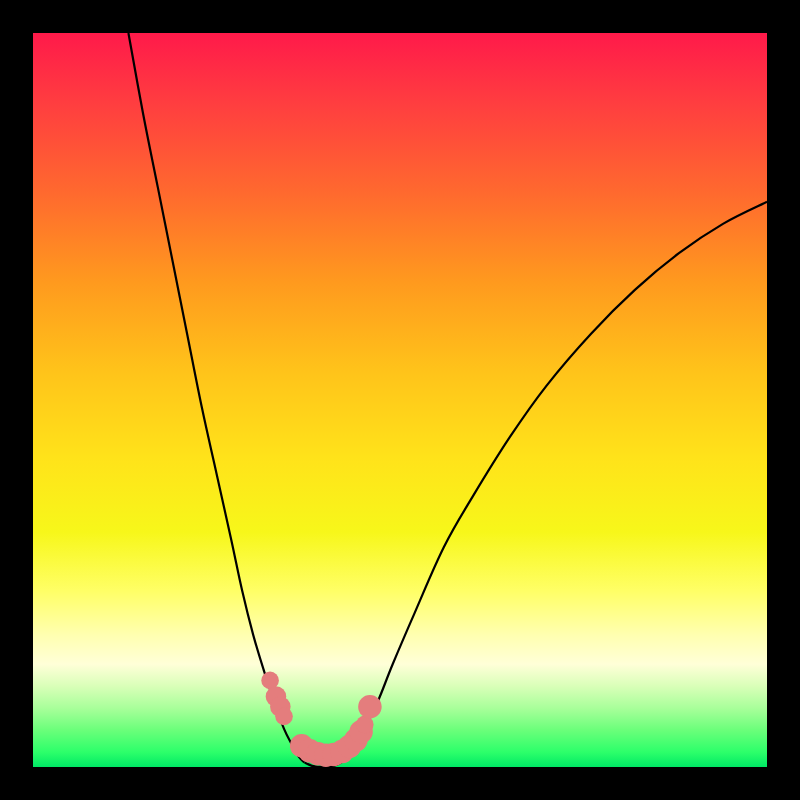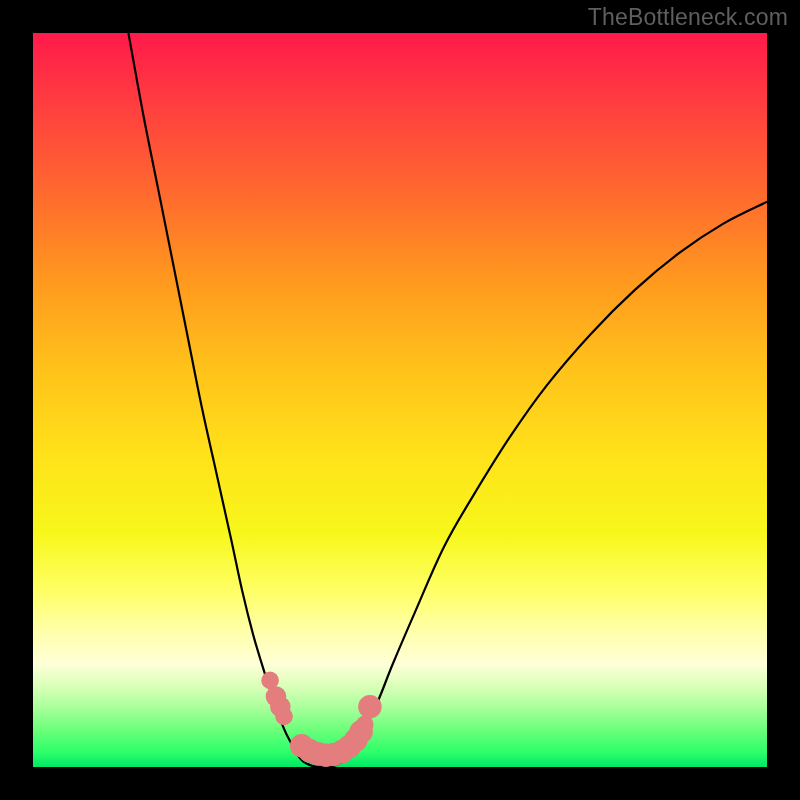--- a/index.html
+++ b/index.html
@@ -70,21 +70,20 @@
     stroke-width: 2.2;
   }
   .dot {
     fill: #e47d7d;
   }
 </style>
 </head>
 <body>
 
 <div class="frame">
-  <div class="watermark">TheBottleneck.com</div>
 
   <div class="plot">
     <div class="gradient"></div>
     <svg class="curves" viewBox="0 0 734 734" preserveAspectRatio="none">
       <g id="series-group">
           <path class="curve" d="M 95.42,0 C 98.0624,14.5332 104.81519999999999,52.99480000000001 110.1,80.74000000000001 C 115.3848,108.4852 119.49520000000001,127.71599999999998 124.78000000000002,154.14 C 130.06480000000002,180.564 134.17520000000002,201.116 139.46,227.54000000000002 C 144.7448,253.96400000000003 148.8552,274.516 154.14,300.94 C 159.42479999999998,327.364 163.5352,349.23720000000003 168.82,374.34000000000003 C 174.10479999999998,399.44280000000003 178.2152,416.61839999999995 183.5,440.4 C 188.7848,464.1816 193.5558,485.3208 198.18,506.46000000000004 C 202.8042,527.5992 205.22639999999998,540.6644 209.18999999999997,557.84 C 213.15359999999995,575.0156000000001 216.23639999999997,587.3468 220.2,601.88 C 224.1636,616.4132 227.2464,626.0286 231.21,638.58 C 235.17360000000002,651.1314000000001 238.65276,661.3046400000001 242.22,671.61 C 245.78724,681.91536 247.98924000000002,688.5654 251.02800000000002,695.832 C 254.06676000000002,703.0986 256.45959999999997,706.95944 259.102,711.98 C 261.7444,717.0005600000001 263.46196000000003,720.55312 265.708,723.724 C 267.95404,726.8948800000001 270.52304,728.53904 271.58,729.596"></path>
           <path class="curve" d="M 308.28,729.596 C 310.2618,727.34996 315.32640000000004,722.93128 319.29,717.118 C 323.2536,711.3047200000001 325.67580000000004,706.1520399999999 330.3,697.3 C 334.9242,688.44796 339.69519999999994,679.8308000000001 344.97999999999996,667.94 C 350.2648,656.0492 353.054,647.0944000000001 359.65999999999997,631.24 C 366.26599999999996,615.3856 372.4316,600.9992 381.68,579.86 C 390.9284,558.7208 400.47040000000004,534.9391999999999 411.04,513.8 C 421.6096,492.66079999999994 428.50919999999996,482.238 440.4,462.42 C 452.2908,442.60200000000003 463.88800000000003,423.518 477.1,403.7 C 490.312,383.882 499.26679999999993,370.8168 513.8,352.32 C 528.3331999999999,333.8232 541.9856,318.1156 557.84,300.94 C 573.6944000000001,283.7644 586.0256,271.43319999999994 601.88,256.9 C 617.7343999999999,242.36679999999998 630.0656,232.09080000000003 645.92,220.20000000000005 C 661.7743999999999,208.30920000000006 674.1055999999999,200.08840000000006 689.9599999999999,190.84000000000003 C 705.8144,181.5916 726.0728,172.78359999999995 734,168.81999999999994"></path>
           <path class="curve" d="M 271.58,729.596 C 272.9012,730.19054 276.2776,732.132704 278.92,732.899 C 281.5624,733.665296 283.6176,733.681444 286.26,733.8532 C 288.9024,734.024956 290.9576,734.024956 293.6,733.8532 C 296.24240000000003,733.681444 298.2976,733.665296 300.94,732.899 C 303.5824,732.132704 306.9588,730.19054 308.28,729.596"></path>
         </g>
       <g id="marker-group">

